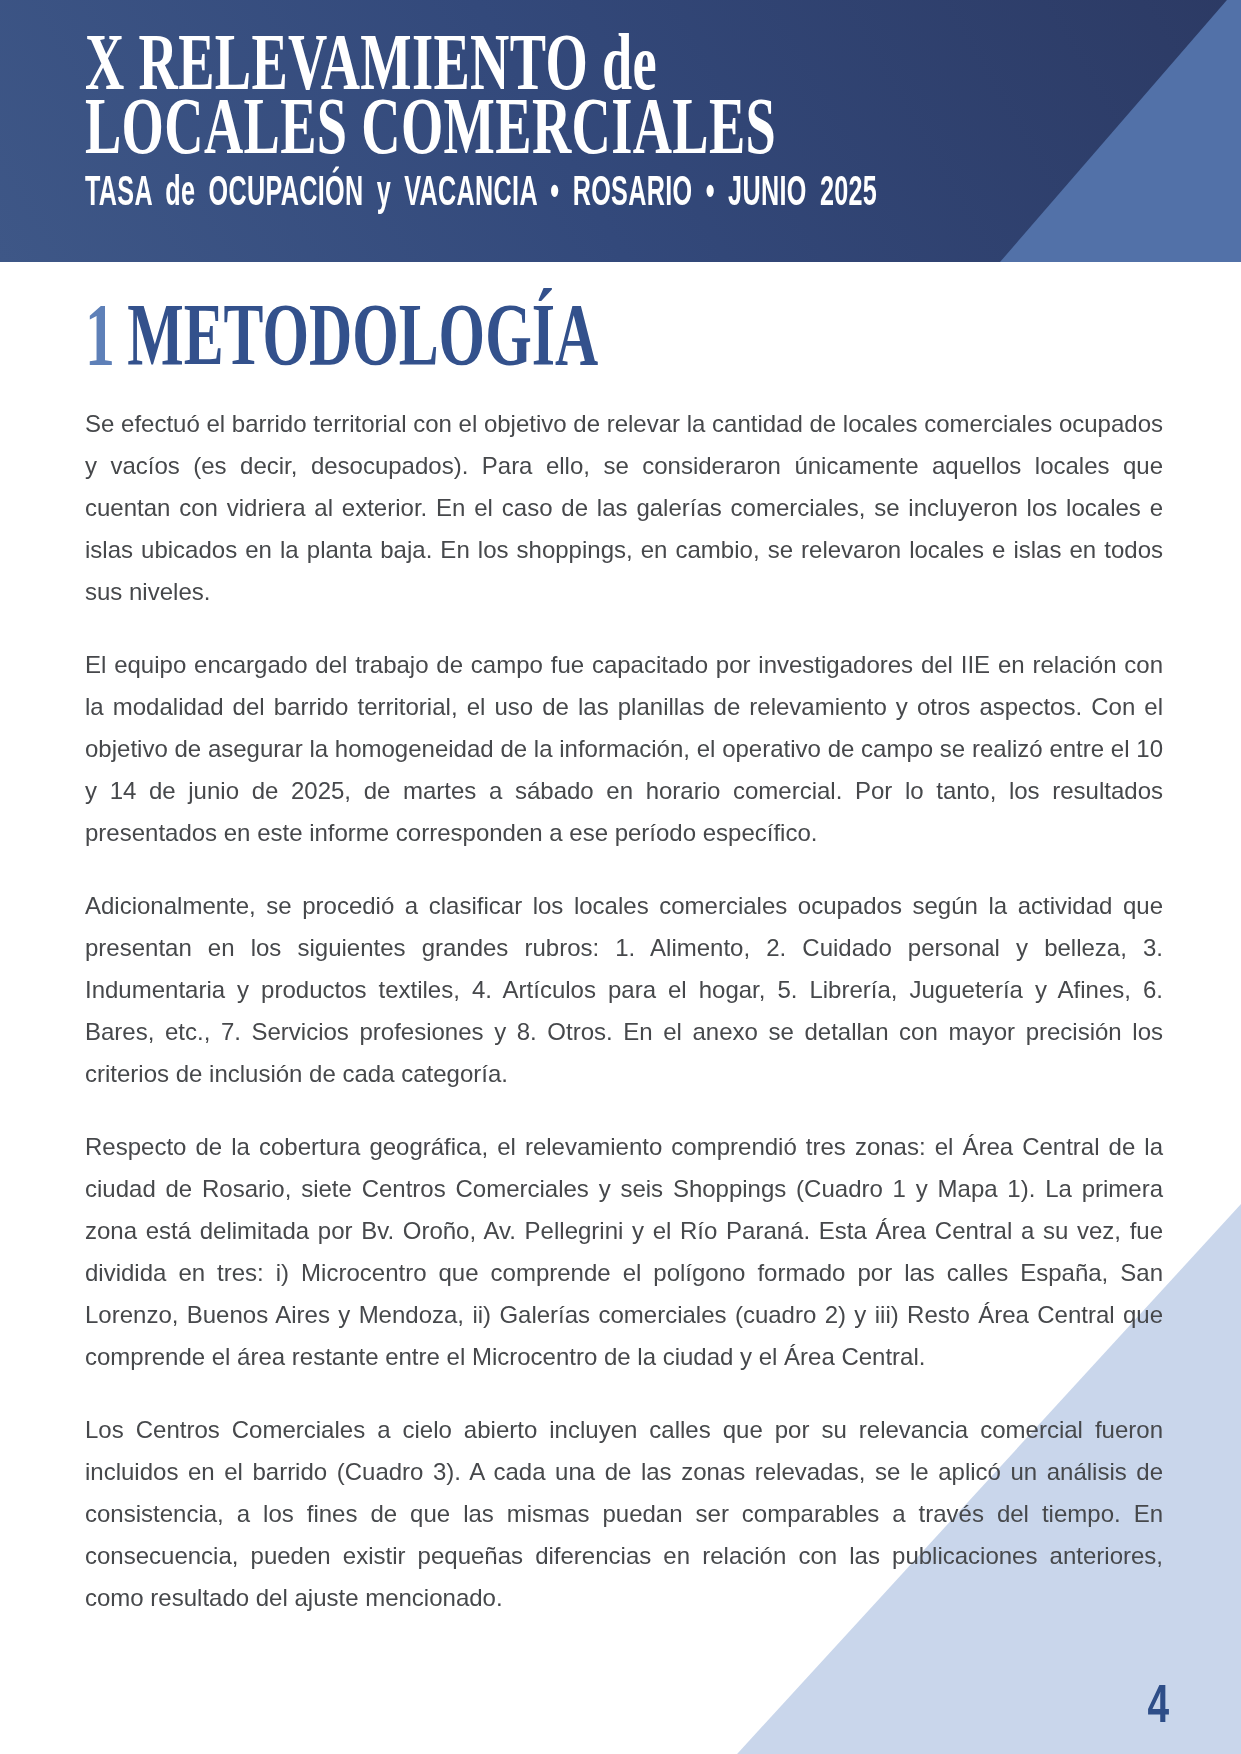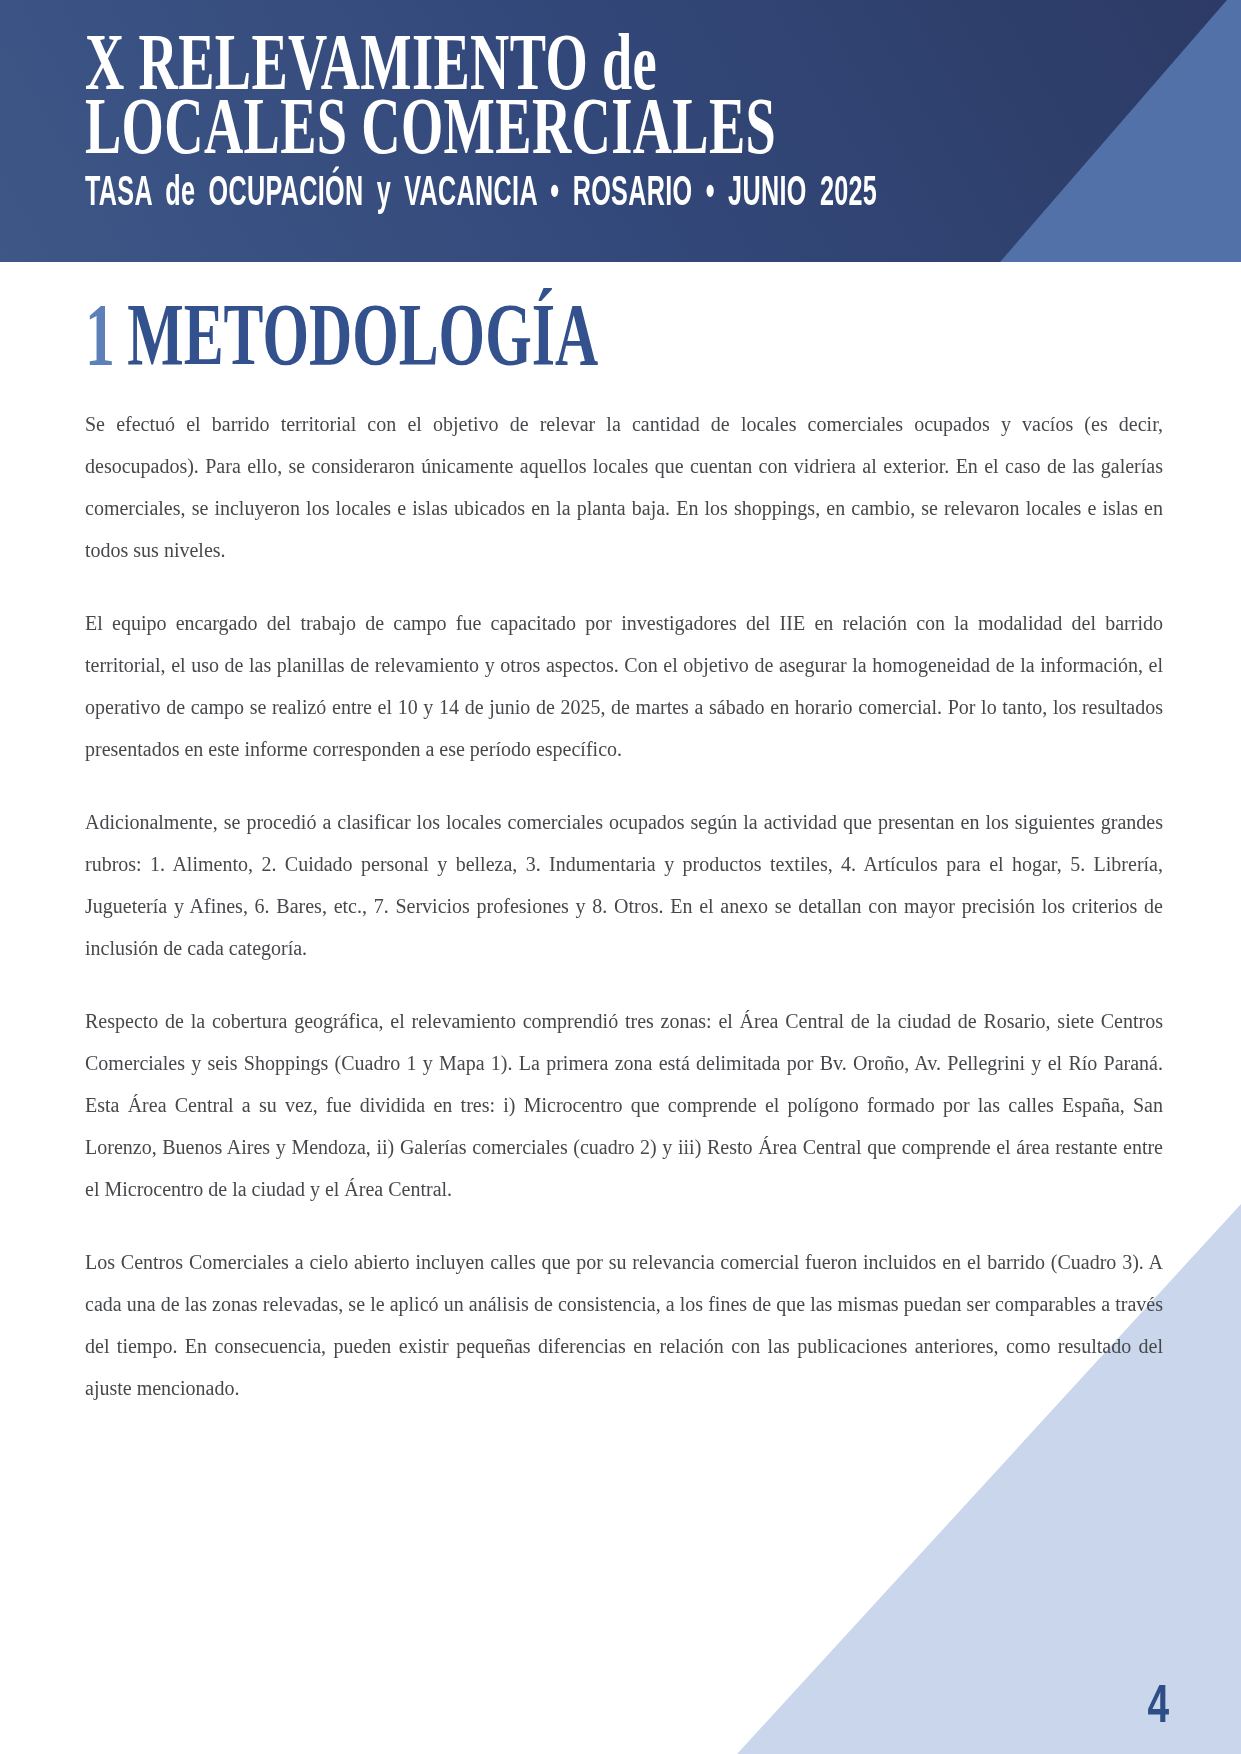--- a/index.html
+++ b/index.html
@@ -93,26 +93,25 @@
     line-height:92px;
     transform:scaleX(0.68);
     transform-origin:left top;
     white-space:nowrap;
   }
   .section-heading .num{color:var(--heading_number);margin-right:18px;}
   .section-heading .txt{color:var(--heading_text);}
 
   .body-text p{
     margin:0 0 31px 0;
-    font-size:20px;
+    font-size:24px;
     line-height:42px;
     color:var(--body_text);
     text-align:justify;
     hyphens:none;
-    font-family:Liberation Serif, serif;
   }
 
   .page-number{
     position:absolute;
     right:72px;bottom:20px;
     font-weight:700;
     font-size:54px;
     color:var(--page_number);
     transform:scaleX(0.72);
     transform-origin:right bottom;

